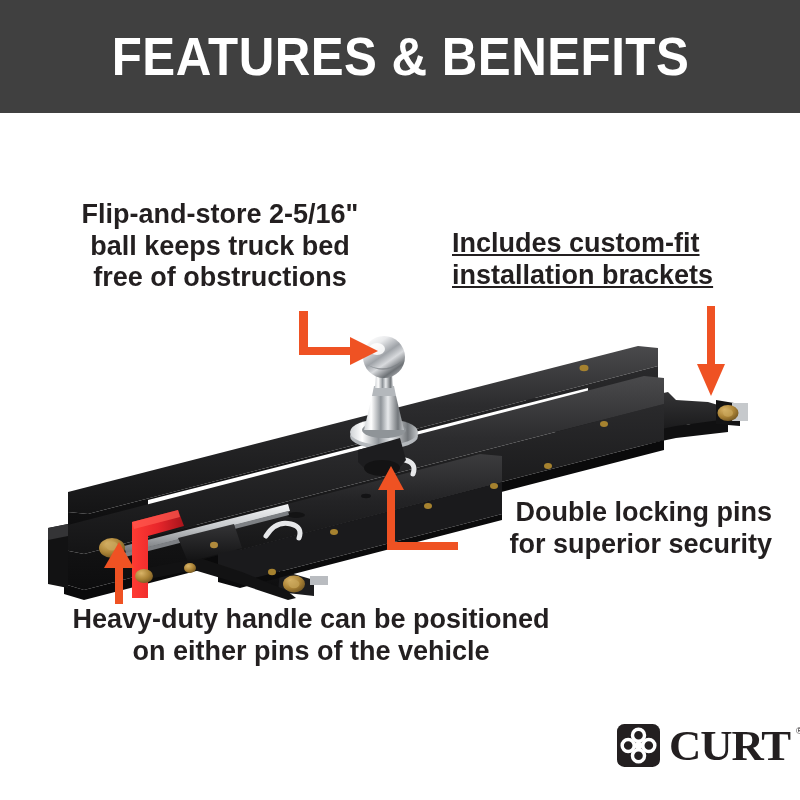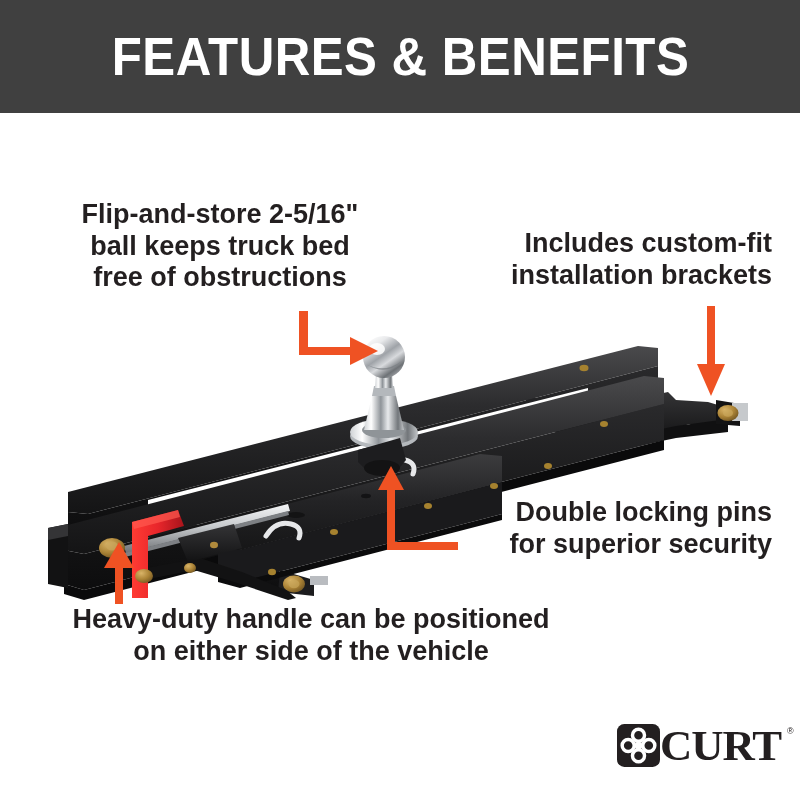--- a/index.html
+++ b/index.html
@@ -30,38 +30,38 @@
   .callout{
     position:absolute;
     color:#231f20;
     font-family:"Liberation Sans",sans-serif;
     font-weight:700;
     font-size:27px;
     line-height:1.17;
     white-space:pre-line;
   }
   #callout-ball{left:40px;top:199px;width:360px;text-align:center;}
-  #callout-brackets{left:452px;top:228px;width:320px;text-align:right;}
+  #callout-brackets{left:452px;top:228px;width:320px;text-align:left;text-decoration:underline;}
   #callout-pins{left:452px;top:497px;width:320px;text-align:right;}
   #callout-handle{left:26px;top:604px;width:570px;text-align:center;}
 
   
   .arrow{position:absolute;}
   #arrow-ball{left:296px;top:311px;}
   #arrow-brackets{left:696px;top:306px;}
   #arrow-pins{left:378px;top:466px;}
   #arrow-handle{left:104px;top:542px;}
 
   
   .product{position:absolute;left:28px;top:300px;width:744px;height:300px;}
 
   
   .logo{
     position:absolute;left:617px;top:724px;
-    display:flex;align-items:center;
+    display:flex;align-items:center;gap:9px;
   }
   .logo-mark{width:43px;height:43px;flex:0 0 auto;}
   .logo-word{
     position:relative;
     color:#231f20;
     font-family:"Liberation Serif",serif;
     font-weight:700;
     font-size:43px;
     letter-spacing:-1px;
     line-height:1;
@@ -248,21 +248,21 @@
 ball keeps truck bed
 free of obstructions</div>
 
   <div class="callout" id="callout-brackets">Includes custom-fit
 installation brackets</div>
 
   <div class="callout" id="callout-pins">Double locking pins
 for superior security</div>
 
   <div class="callout" id="callout-handle">Heavy-duty handle can be positioned
-on either side of the vehicle</div>
+on either pins of the vehicle</div>
 
   <div class="arrow" id="arrow-ball">
     <svg width="86" height="56" viewBox="0 0 86 56">
       <path d="M3,0 L12,0 L12,36 L58,36 L58,44 L3,44 Z" fill="#ef5223"></path>
       <path d="M3,28 L12,28 L12,44 L3,44 Z" fill="#ef5223"></path>
       <path d="M54,26 L82,40 L54,54 Z" fill="#ef5223"></path>
     </svg>
   </div>
 
   <div class="arrow" id="arrow-brackets">

